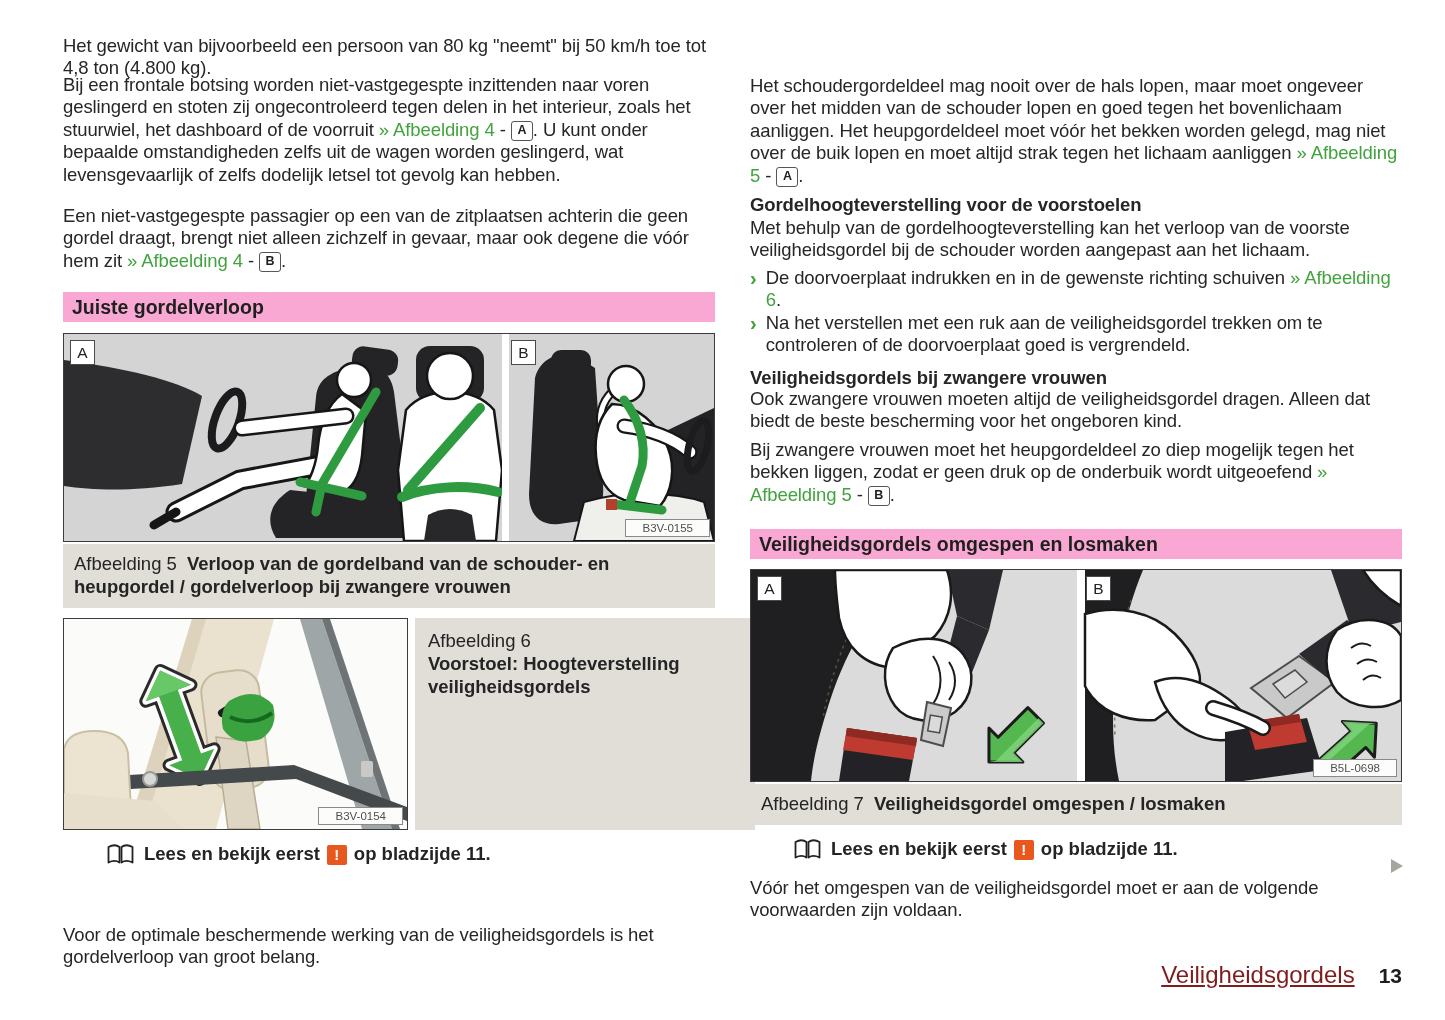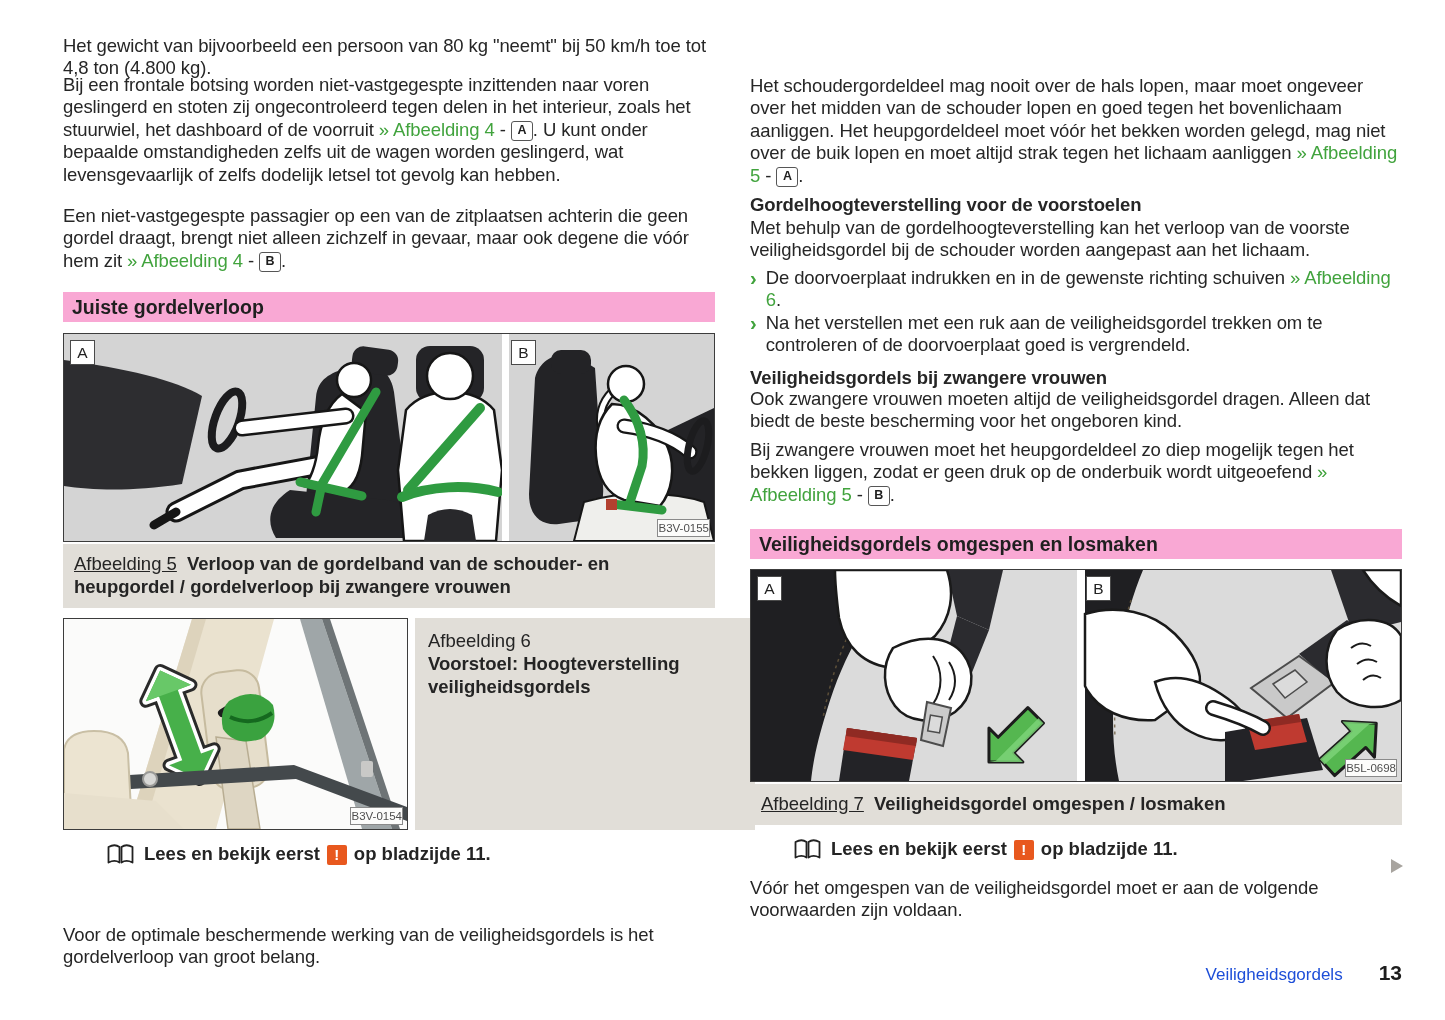--- a/index.html
+++ b/index.html
@@ -15,36 +15,36 @@
   .keycap{display:inline-block;min-width:14px;height:18px;line-height:17px;padding:0 3px;
           border:1.5px solid #565656;border-radius:3px;background:#fff;font-size:12.5px;
           font-weight:700;text-align:center;vertical-align:1.5px;color:#1e1e1e;}
   .secbar{background:#f9a8d4;height:30px;line-height:30px;font-weight:700;font-size:19.5px;
           padding-left:9px;box-sizing:border-box;color:#1f1f1f;}
   .figwrap{position:relative;}
   .figbox{position:relative;border:1px solid #3c3c3c;box-sizing:border-box;background:#d4d4d4;overflow:hidden;}
   .figbox svg{display:block;}
   .figcap{background:#e1ded8;padding:8px 11px 10px 11px;font-size:18.5px;line-height:23px;
           box-sizing:border-box;margin-top:2px;color:#242424;}
-  .figcap .pfx{margin-right:10px;text-decoration:underline;}
+  .figcap .pfx{margin-right:10px;}
   .fig-label{position:absolute;background:#fff;border:1.5px solid #4a4a4a;width:23px;height:23px;
              line-height:23px;text-align:center;font-size:15.5px;color:#222;z-index:3;}
   .fig-code{position:absolute;right:4px;bottom:4px;background:#fcfcfb;border:1px solid #8a8a8a;
-            font-size:11.5px;color:#4f4f4f;padding:0 0;line-height:16px;z-index:3;}
+            font-size:11.5px;color:#4f4f4f;padding:0 16px;line-height:16px;z-index:3;}
   .note{display:flex;align-items:flex-end;gap:10px;font-size:18.5px;font-weight:700;color:#242424;padding-left:44px;}
   .warn{display:inline-block;width:20px;height:20px;background:#e8581e;color:#fff;text-align:center;
         line-height:20px;font-weight:700;border-radius:2px;font-size:15px;margin:0 7px;}
   .bullet{display:flex;gap:9px;}
   .bullet .marker{color:#41a33d;font-weight:700;font-size:20px;line-height:22.4px;flex:0 0 auto;}
   .fig6row .figbox{position:absolute;left:0;top:0;width:345px;height:212px;}
   .fig6cap{position:absolute;left:352px;top:0;width:340px;height:212px;background:#e1ded8;
            box-sizing:border-box;padding:11px 13px;font-size:18.5px;line-height:23px;color:#242424;}
   .footer{position:absolute;right:43px;top:961px;display:flex;align-items:baseline;}
-  .footer .sect{font-size:17px;color:#1d4ed8;}
-  .footer .pagenum{font-weight:700;font-size:21px;margin-left:36px;color:#1d1d1d;}
+  .footer .sect{font-size:24px;color:#7f1d1d;text-decoration:underline;}
+  .footer .pagenum{font-weight:700;font-size:21px;margin-left:24px;color:#1d1d1d;}
   .cont{position:absolute;left:1391px;top:859px;width:0;height:0;
         border-left:12px solid #a8a49f;border-top:7px solid transparent;border-bottom:7px solid transparent;}
 </style>
 </head>
 <body>
 
 <div class="page">
 
   <div class="col" id="col-left">
 

